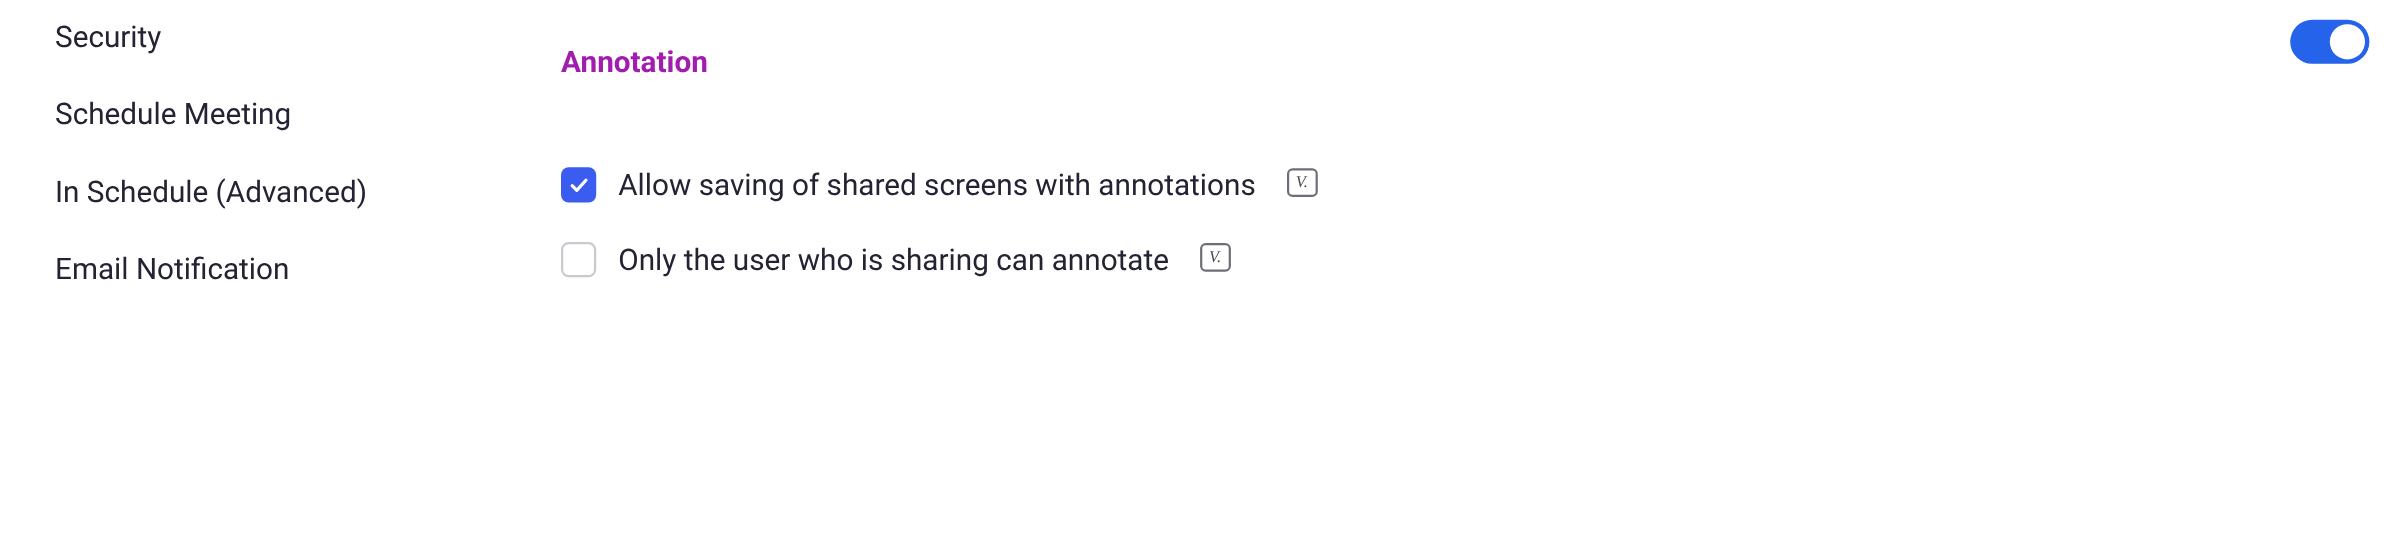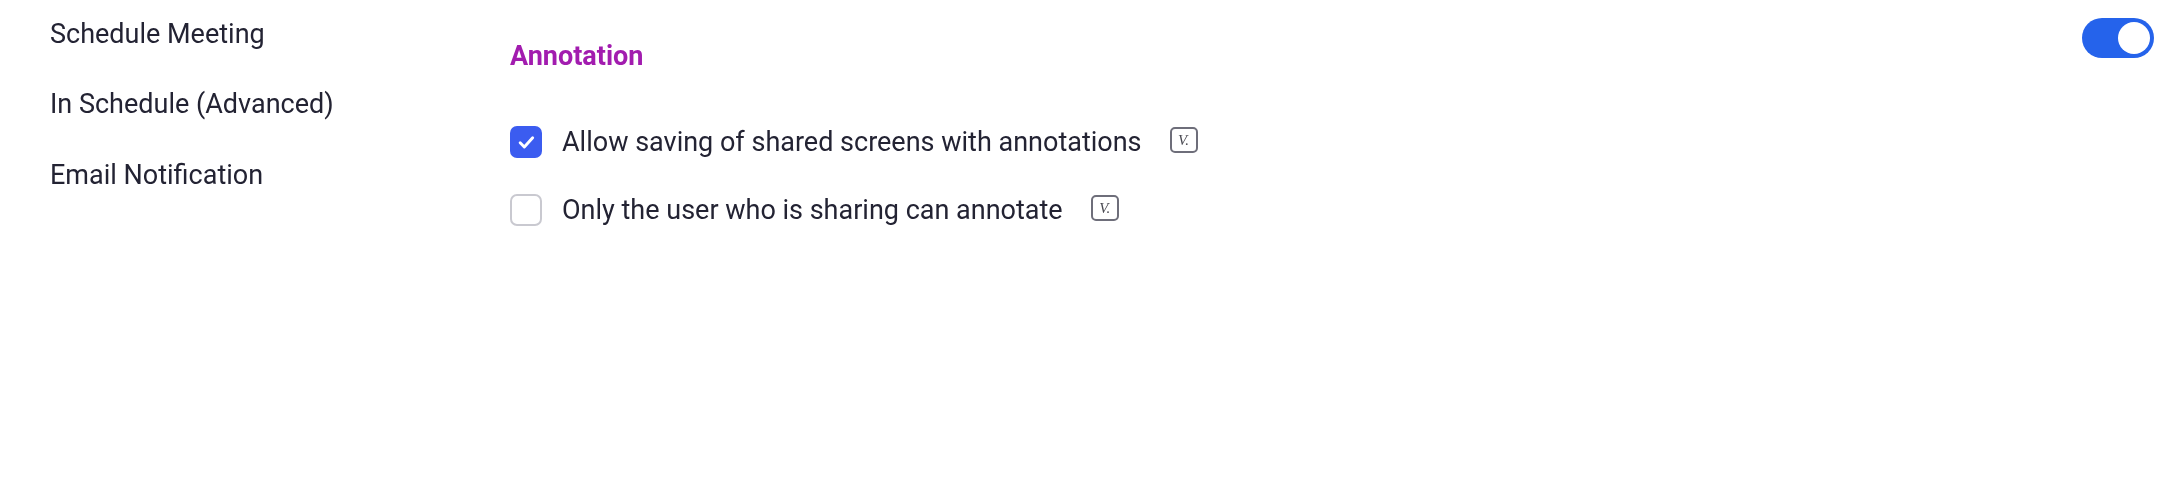--- a/index.html
+++ b/index.html
@@ -68,21 +68,21 @@
       font-size: 15px;
       font-style: italic;
       font-family: Georgia, 'Times New Roman', serif;
       color: #6e6e7a;
       vertical-align: middle;
       margin-left: 8px;
       position: relative;
       top: -2px;
     }
     .options {
-      margin-top: 54px;
+      margin-top: 80px;
       display: flex;
       flex-direction: column;
       gap: 36px;
     }
     .option-row {
       display: flex;
       align-items: center;
       gap: 20px;
     }
     .checkbox {
@@ -133,20 +133,21 @@
       width: 32px;
       height: 32px;
       background: #ffffff;
       border-radius: 50%;
     }
   </style>
 </head>
 <body>
 
 <div class="sidebar">
+  <div class="sidebar-item">Security</div>
   <div class="sidebar-item">Schedule Meeting</div>
   <div class="sidebar-item">In Schedule (Advanced)</div>
   <div class="sidebar-item">Email Notification</div>
 </div>
 
 <div class="main">
   <div class="setting-title">Annotation</div>
 
   <div class="options">
     <div class="option-row">

